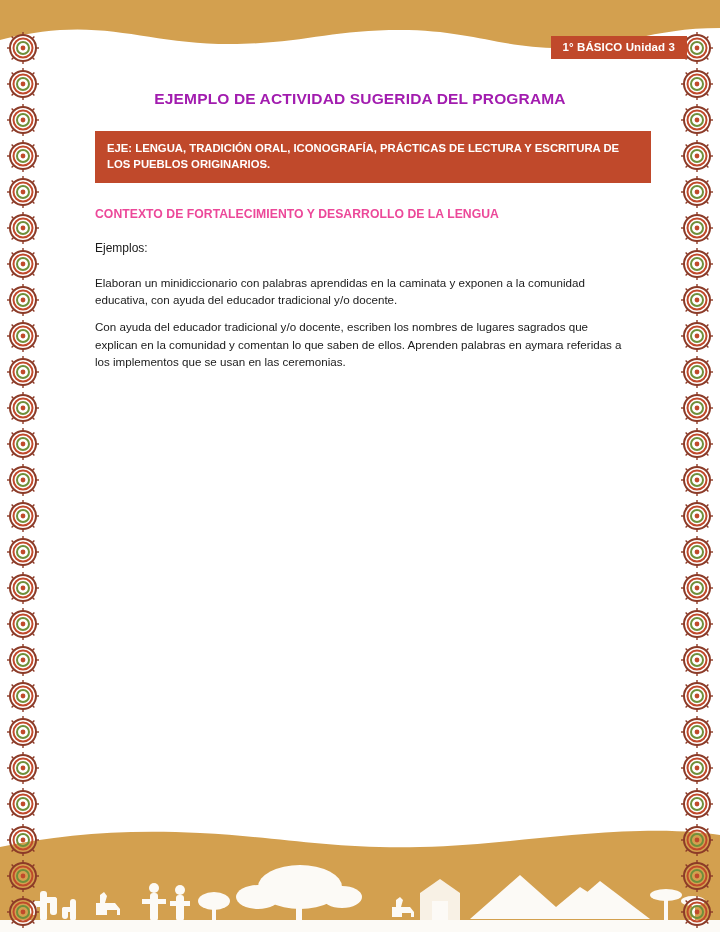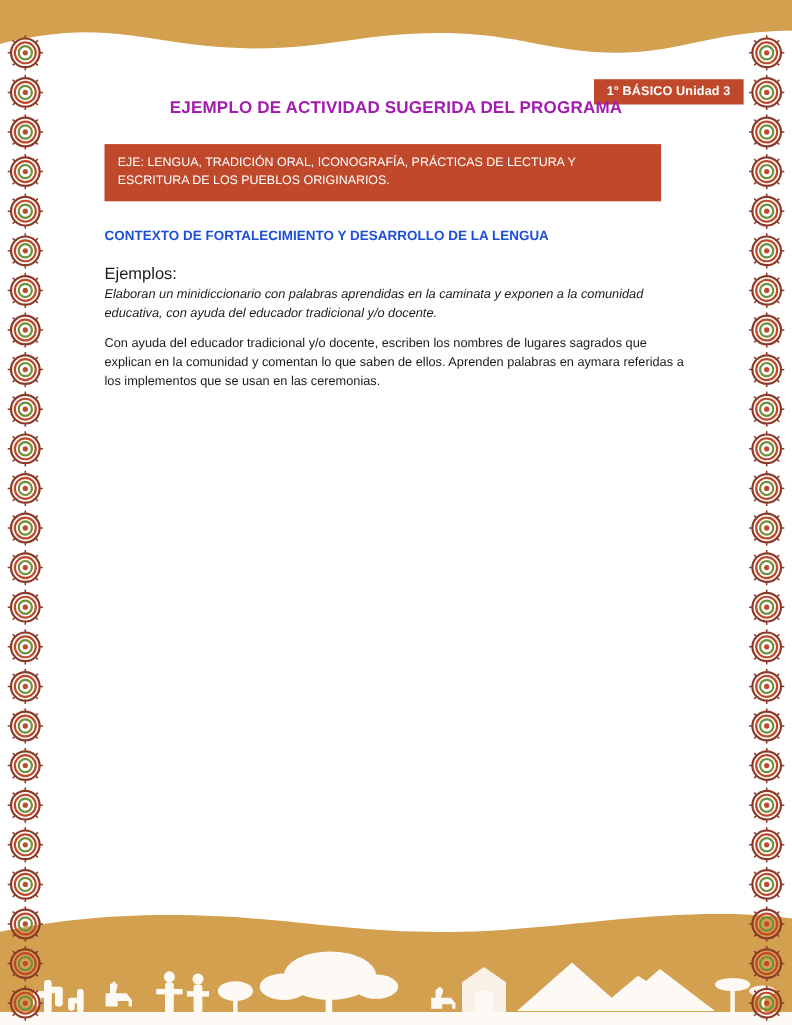--- a/index.html
+++ b/index.html
@@ -51,30 +51,29 @@
     width: 46px;
     height: 932px;
     overflow: hidden;
   }
   .side-border.left  { left: 0; }
   .side-border.right { right: 0; }
 
   
   .unit-badge {
     position: absolute;
-    right: 44px;
+    right: 33px;
     top: 36px;
     background: #c0492b;
     color: #ffffff;
     font-size: 11.5px;
     font-weight: bold;
     padding: 5px 12px 6px 12px;
     letter-spacing: 0.1px;
     white-space: nowrap;
-    margin-top: 36px;
   }
 
   
   .content {
     position: absolute;
     left: 95px;
     top: 82px;
     width: 530px;
   }
 
@@ -85,60 +84,60 @@
     color: #a21caf;
     letter-spacing: 0.15px;
     margin: 8px 0 0 0;
   }
 
   .eje-bar {
     margin-top: 23px;
     background: #c0492b;
     color: #ffffff;
     font-size: 11.3px;
-    font-weight: normal;
+    font-weight: bold;
     line-height: 1.45;
     padding: 9px 12px 10px 12px;
-    width: 506px;
+    width: 556px;
     box-sizing: border-box;
   }
 
   .context-title {
     margin-top: 24px;
-    color: #1d4ed8;
+    color: #ec4899;
     font-size: 12.2px;
     font-weight: bold;
     letter-spacing: 0.05px;
   }
 
   .activity-line {
     margin-top: 20px;
     font-size: 11.6px;
     color: #1a1a1a;
     line-height: 1.5;
   }
   .activity-line .label {
     color: #c0492b;
     font-weight: bold;
   }
 
   .examples-label {
     margin-top: 20px;
-    font-size: 15px;
+    font-size: 12px;
     color: #1a1a1a;
   }
 
   .example-p {
     margin-top: 9px;
     font-size: 11.6px;
     color: #1a1a1a;
     line-height: 1.52;
     text-align: left;
   }
-  .example-p.first { margin-top: 1px; font-style: italic; }
+  .example-p.first { margin-top: 19px; }
 </style>
 </head>
 <body>
 
 <div id="page">
 
   <div class="top-band">
     <svg width="720" height="72" viewBox="0 0 720 72" xmlns="http://www.w3.org/2000/svg">
       <path d="M0,0 H720 V28 C650,28 620,48 560,48 C500,48 470,30 400,30 C330,30 300,44 230,44 C160,44 120,26 60,30 C35,32 15,36 0,40 Z" fill="#d3a04f"></path>
     </svg>

